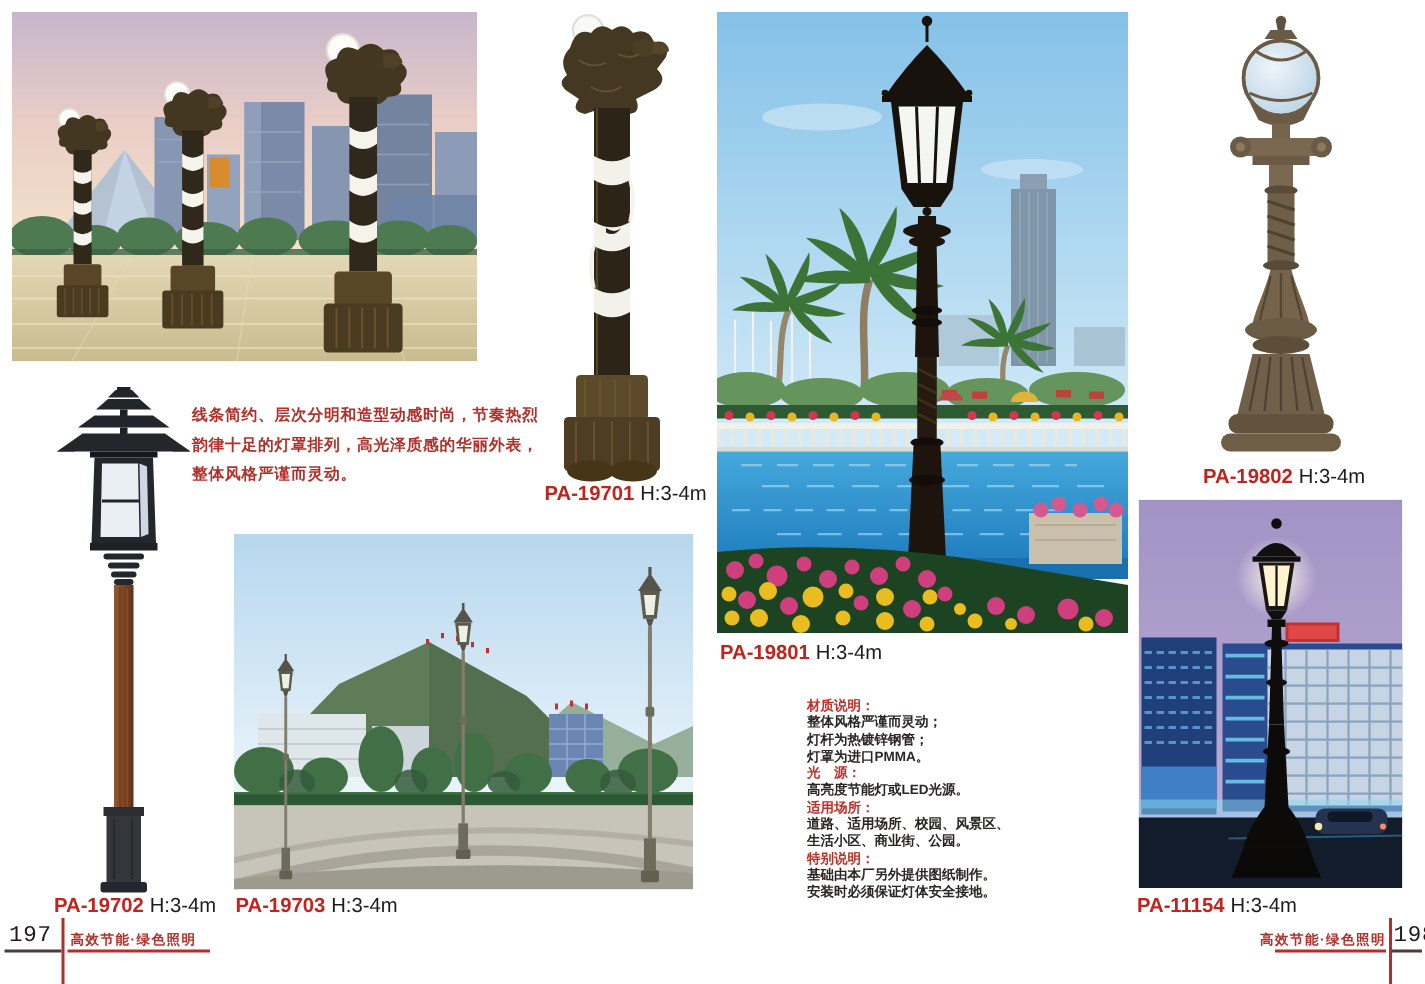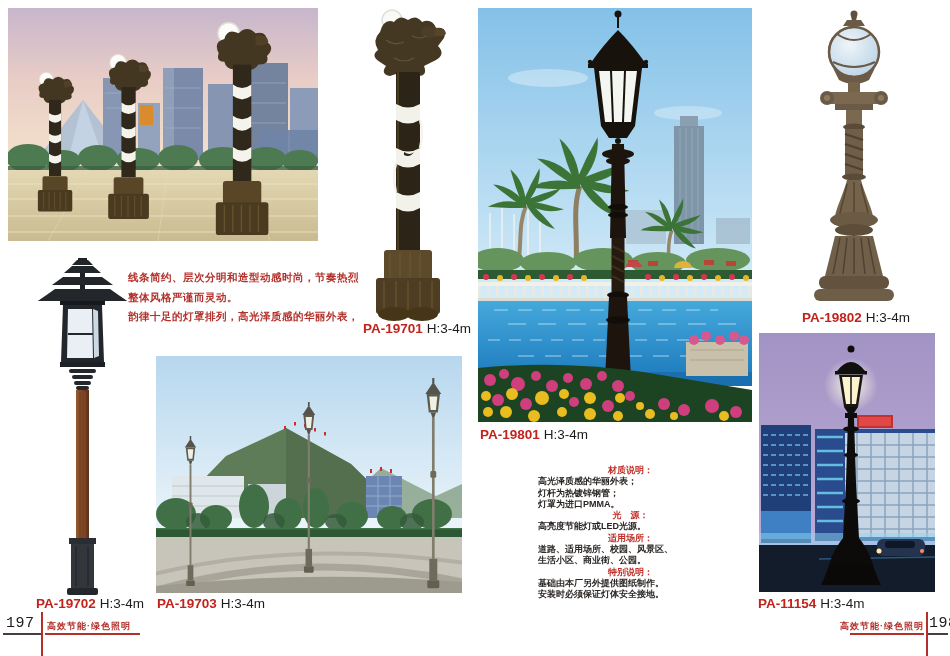--- a/index.html
+++ b/index.html
@@ -15,21 +15,21 @@
   .prod-label .code { color:#c2231c; font-weight:bold; }
   .prod-label .ht { color:#1d1b1b; font-weight:normal; margin-left:4px; }
 
   .intro { position:absolute; left:128px; top:268px; width:225px; color:#b3302a;
            font-size:10.5px; font-weight:bold; letter-spacing:0.5px; }
   .intro .iline { line-height:19.5px; height:19.5px; white-space:nowrap; }
 
   .specs { position:absolute; left:538px; top:465px; width:185px; font-size:9px;
            font-weight:bold; color:#2a2624; }
   .spec-line { line-height:11.3px; white-space:nowrap; }
-  .spec-line.heading { color:#c03028;text-align:center; }
+  .spec-line.heading { color:#c03028; }
 
   .footer-num { position:absolute; font-size:15px; color:#1c1a1a; letter-spacing:0.5px;font-family:Liberation Mono, monospace; }
   .footer-slogan { position:absolute; font-size:9px; font-weight:bold; color:#b3302a; letter-spacing:1px; }
   .hrule { position:absolute; height:1.5px; background:#b3302a; }
   .hrule.dark { background:#4a3c3c; }
   .vrule { position:absolute; width:1.5px; background:#b3302a; }
 </style>
 </head>
 <body>
 
@@ -155,22 +155,22 @@
           <line x1="54" y1="275" x2="54" y2="305"></line>
         <line x1="66" y1="275" x2="66" y2="305"></line>
       </g>
       <ellipse cx="28" cy="308" rx="16" ry="7" fill="#463617"></ellipse>
       <ellipse cx="56" cy="308" rx="16" ry="7" fill="#463617"></ellipse>
     </svg>
   </div>
 
   <div class="intro">
     <div class="iline">线条简约、层次分明和造型动感时尚，节奏热烈</div>
+    <div class="iline">韵律十足的灯罩排列，高光泽质感的华丽外表，</div>
     <div class="iline">整体风格严谨而灵动。</div>
-    <div class="iline">韵律十足的灯罩排列，高光泽质感的华丽外表，</div>
   </div>
 
   <div class="cutout" style="left:30px;top:258px;width:104px;height:338px">
     <svg width="104" height="338" viewBox="0 0 104 338">
       <rect x="48" y="0" width="9" height="5" fill="#1d2126"></rect>
       <polygon points="42,7 63,7 58,2 47,2" fill="#22262b"></polygon>
       <polygon points="34,15 71,15 63,8 42,8" fill="#22262b"></polygon>
       <rect x="50" y="15" width="5" height="5" fill="#1d2126"></rect>
       <polygon points="22,27 83,27 72,19 33,19" fill="#22262b"></polygon>
       <rect x="50" y="27" width="5" height="5" fill="#1d2126"></rect>
@@ -530,21 +530,21 @@
           <line x1="66" y1="230" x2="70" y2="266"></line>
         <line x1="73" y1="230" x2="80" y2="266"></line>
       </g>
       <rect x="24" y="268" width="70" height="13" rx="6" fill="#63533e"></rect>
       <rect x="19" y="281" width="80" height="12" rx="6" fill="#6e5d47"></rect>
     </svg>
   </div>
 
   <div class="specs">
     <div class="spec-line heading">材质说明：</div>
-    <div class="spec-line">高光泽质感的华丽外表；</div>
+    <div class="spec-line">整体风格严谨而灵动；</div>
     <div class="spec-line">灯杆为热镀锌钢管；</div>
     <div class="spec-line">灯罩为进口PMMA。</div>
     <div class="spec-line heading">光　源：</div>
     <div class="spec-line">高亮度节能灯或LED光源。</div>
     <div class="spec-line heading">适用场所：</div>
     <div class="spec-line">道路、适用场所、校园、风景区、</div>
     <div class="spec-line">生活小区、商业街、公园。</div>
     <div class="spec-line heading">特别说明：</div>
     <div class="spec-line">基础由本厂另外提供图纸制作。</div>
     <div class="spec-line">安装时必须保证灯体安全接地。</div>

